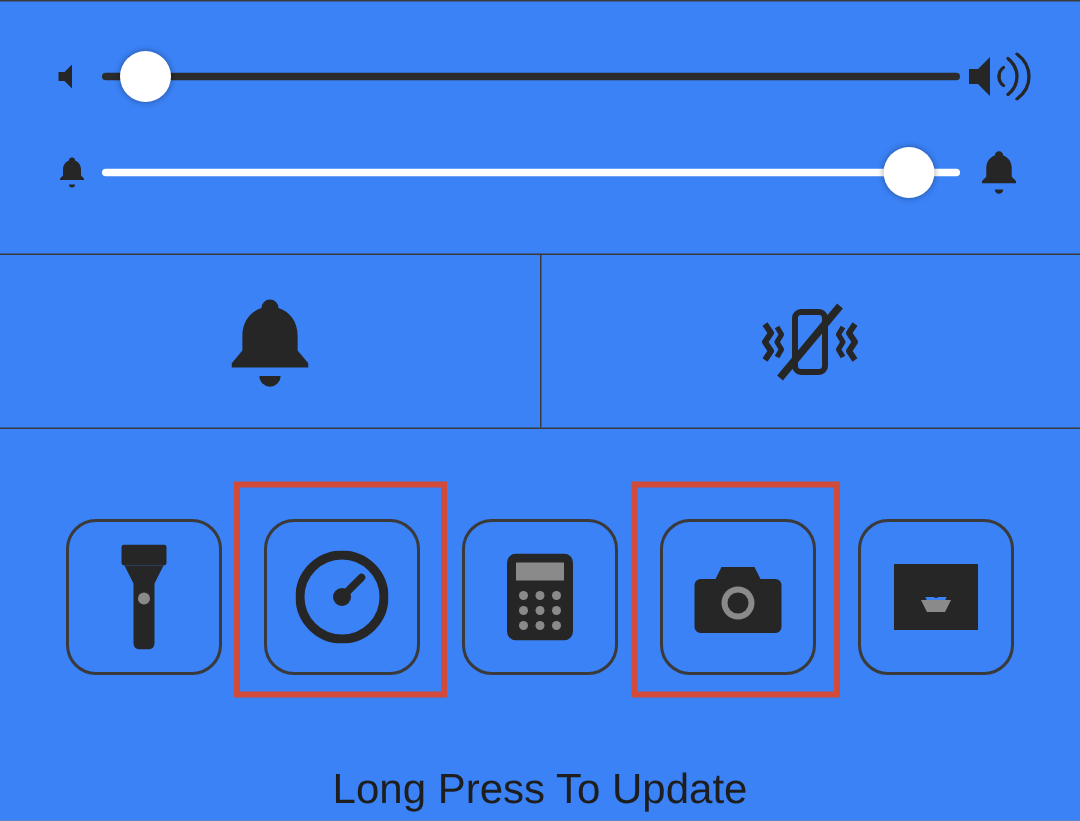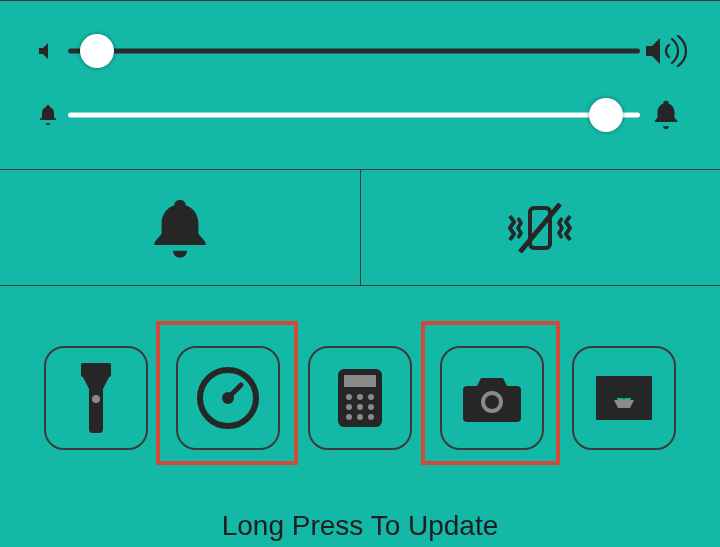--- a/index.html
+++ b/index.html
@@ -1,16 +1,16 @@
 <!DOCTYPE html>
 <html><head>
 <meta charset="utf-8">
 <style>
   html,body{margin:0;padding:0;width:720px;height:547px;background:#8a8a8a;font-family:Helvetica,Arial,sans-serif;overflow:hidden;}
-  .panel{width:720px;height:547px;background:#14b8a6;position:relative;border-top:1px solid #3a3a3a;}
+  .panel{width:720px;height:547px;background:#3b82f6;position:relative;border-top:1px solid #3a3a3a;}
   
   .sliders{border-bottom:1px solid #3a3a3a;padding:18px 28px 22px 28px;}
   .slider-row{display:flex;align-items:center;height:64px;}
   .ic-left{width:40px;display:flex;align-items:center;justify-content:center;}
   .ic-right{width:52px;display:flex;align-items:center;justify-content:center;}
   .track-wrap{flex:1;position:relative;height:30px;}
   .track-bg{position:absolute;top:50%;left:0;right:0;height:5px;transform:translateY(-50%);border-radius:3px;}
   .track-vol{background:#2b2b2b;}
   .track-ring{background:#fff;}
   .thumb{position:absolute;top:50%;width:34px;height:34px;background:#fff;border-radius:50%;transform:translate(-50%,-50%);box-shadow:0 0 4px rgba(0,0,0,.4);}

